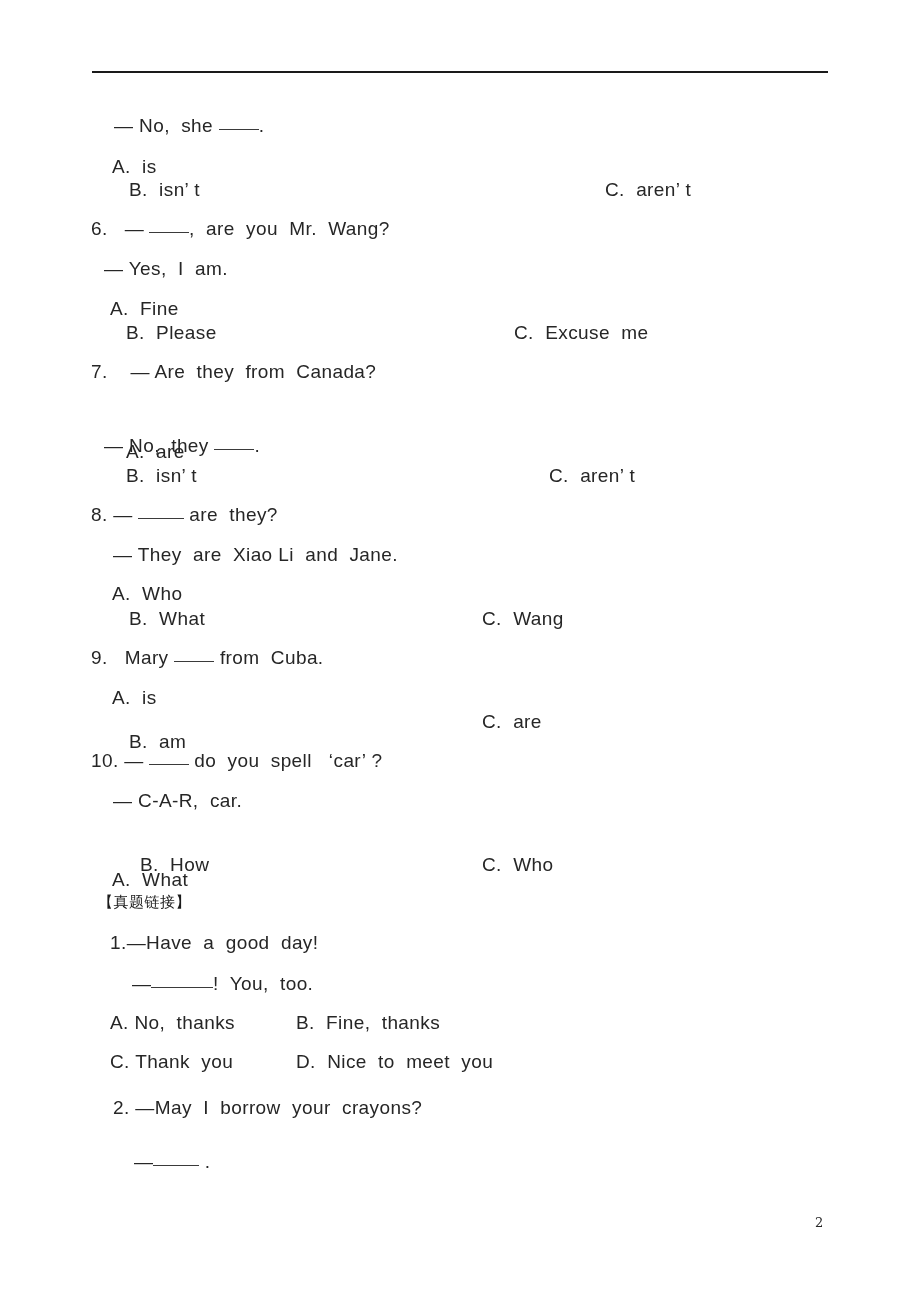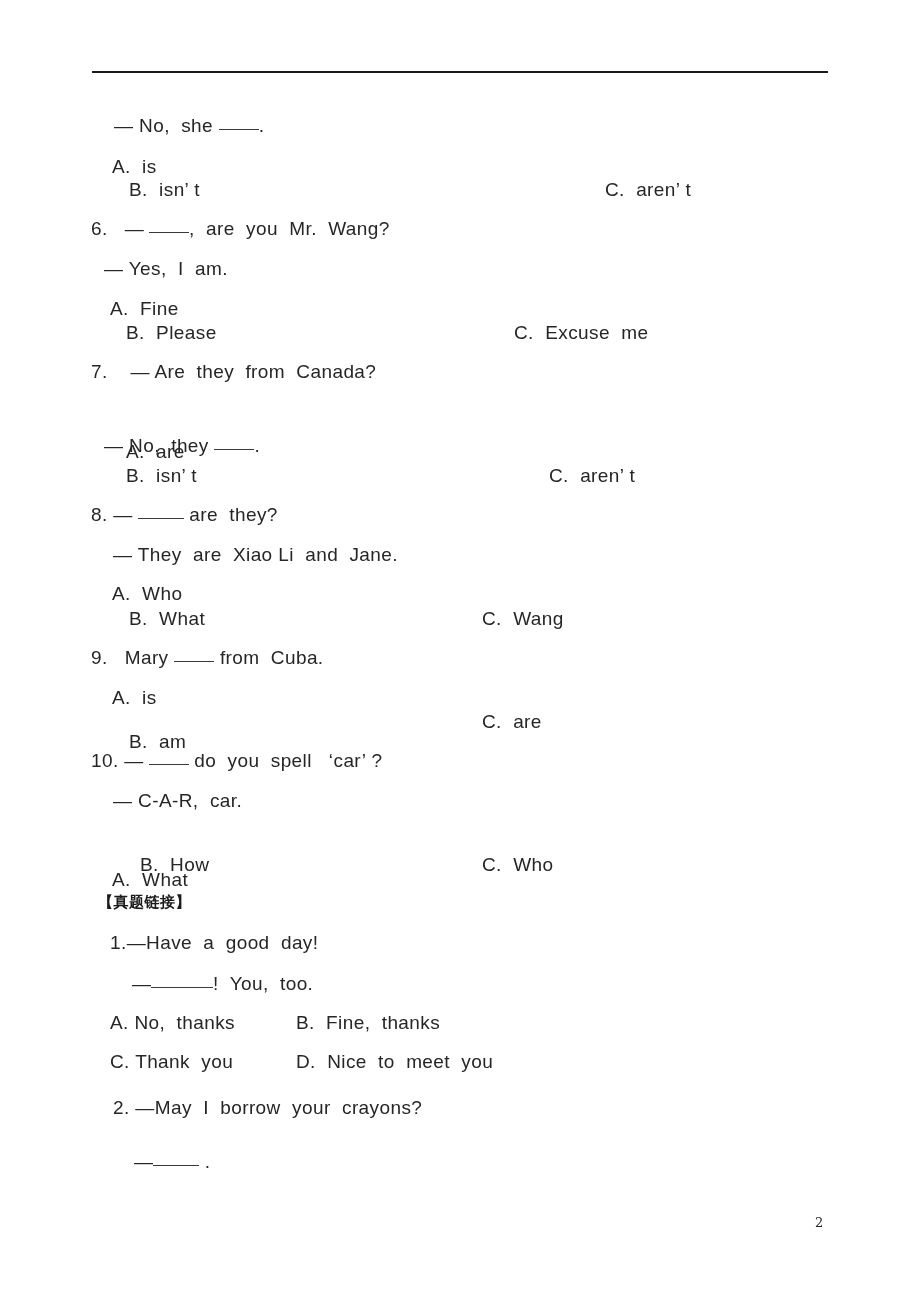--- a/index.html
+++ b/index.html
@@ -46,21 +46,21 @@
   }
   .blank.w2 { width: 40px; }
   .blank.w3 { width: 46px; }
   .blank.w4 { width: 62px; }
   .dash {
     letter-spacing: 0;
   }
   .cn-head {
     position: absolute;
     font-family: "DejaVu Sans", "Liberation Sans", sans-serif;
-    font-weight: bold;
+    font-weight: normal;
     font-size: 15px;
     color: #1b1b1b;
     white-space: pre;
     letter-spacing: 0.5px;
   }
   .pagenum {
     position: absolute;
     font-family: "DejaVu Serif", serif;
     font-size: 13px;
     color: #262626;

